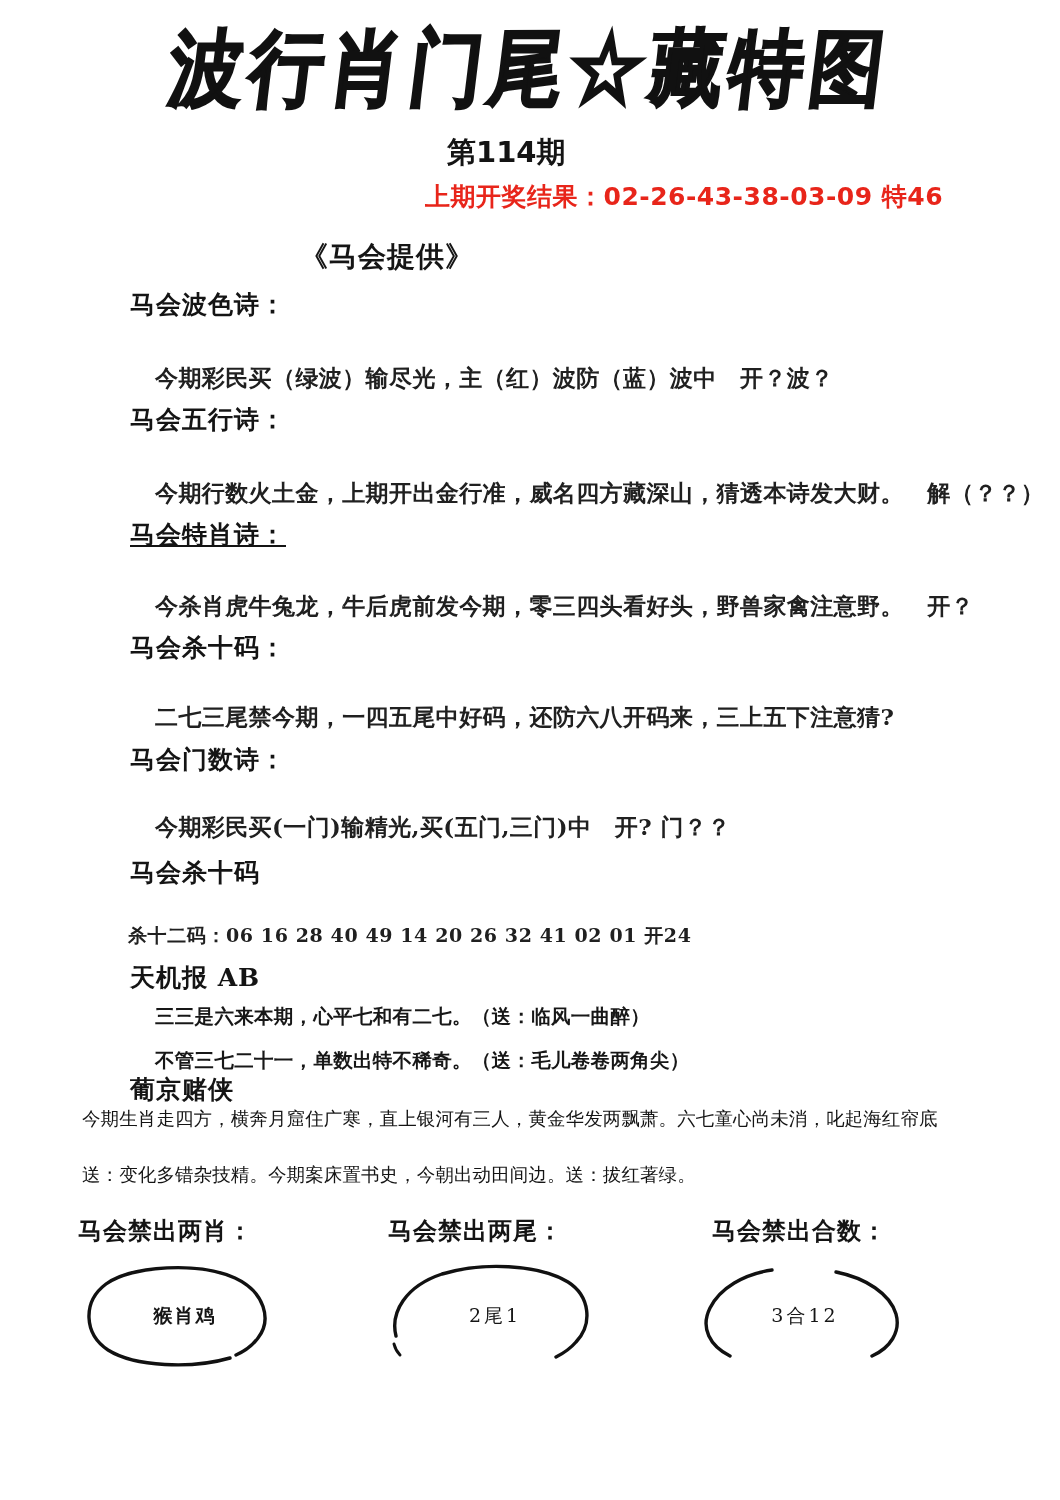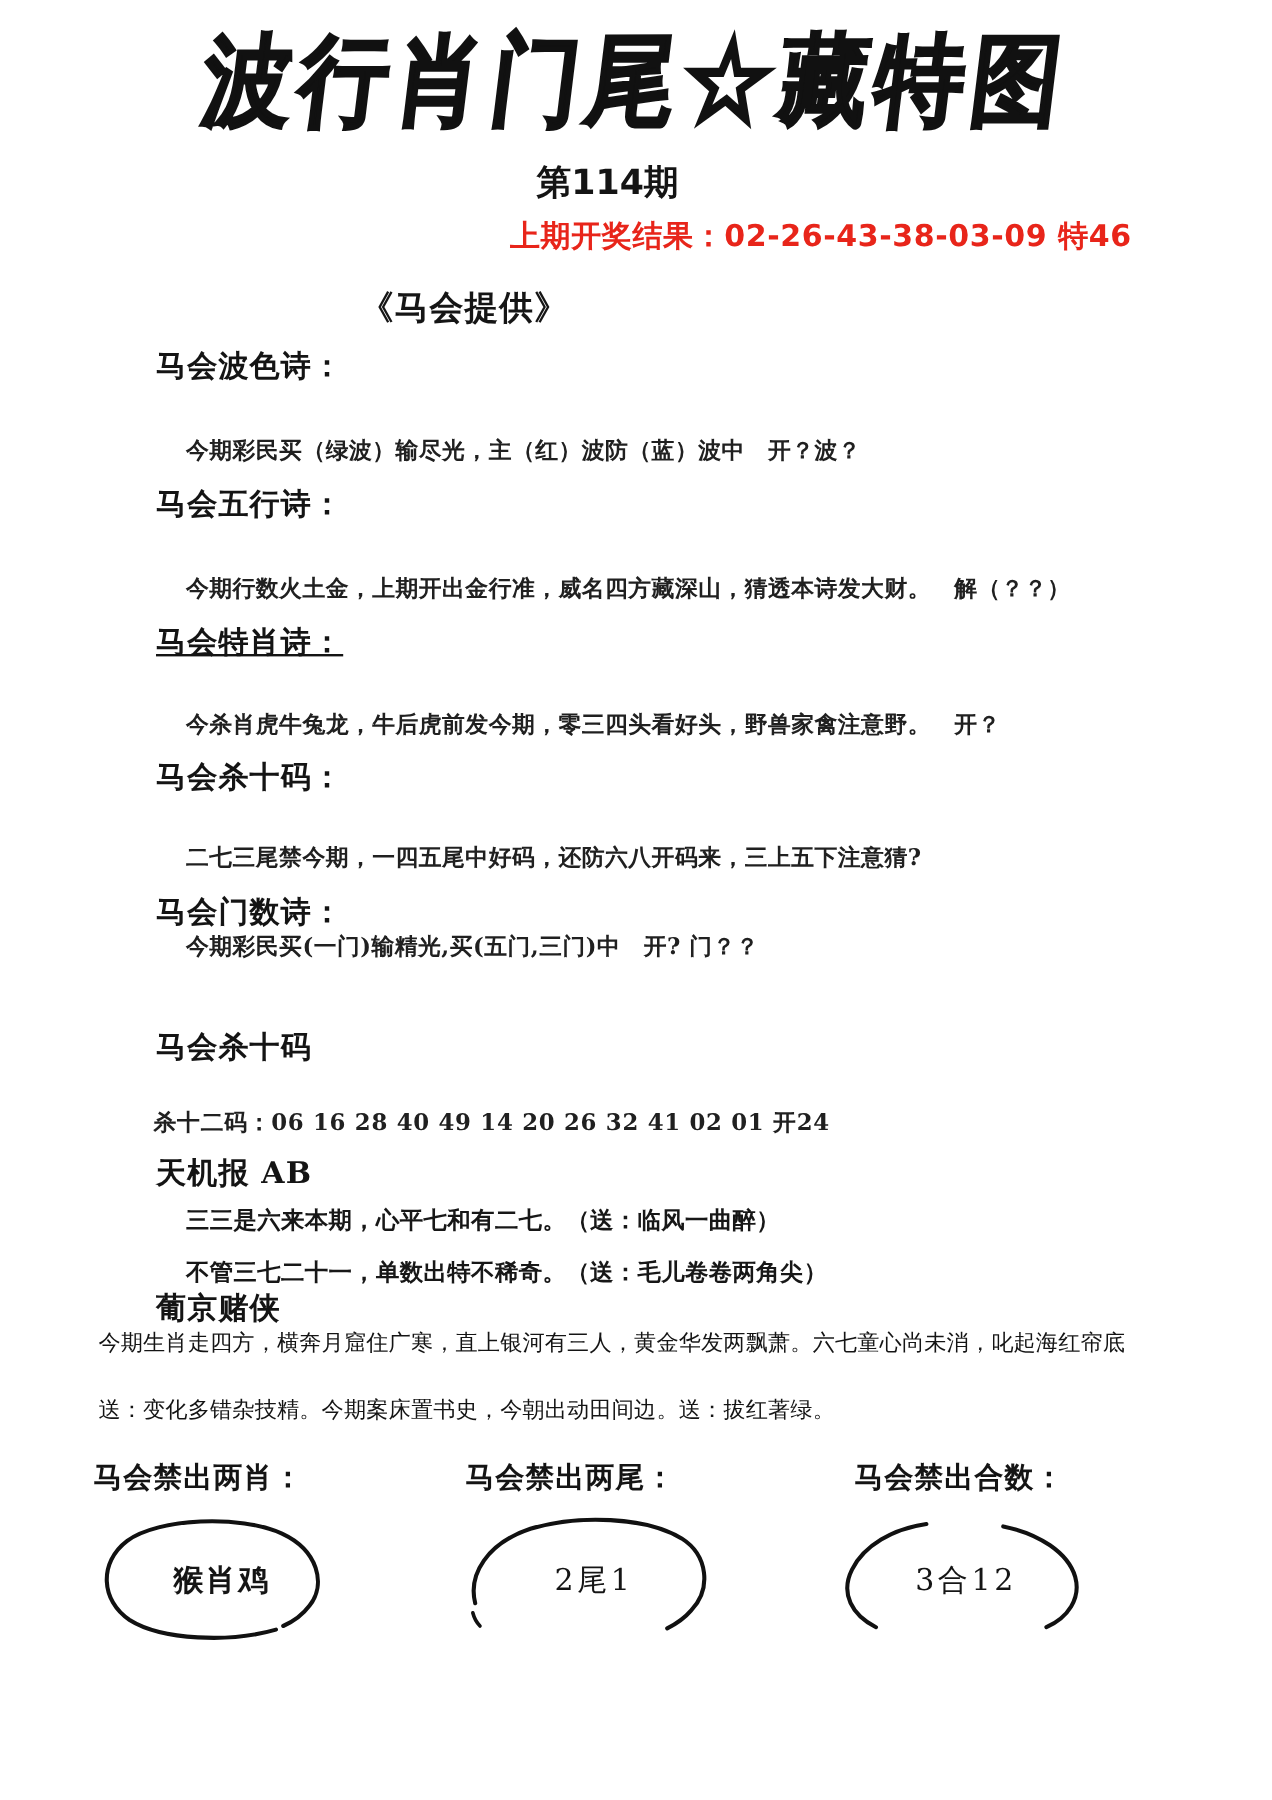--- a/index.html
+++ b/index.html
@@ -87,21 +87,21 @@
     font-weight: 700;
     color: #141414;
     letter-spacing: 1px;
     white-space: nowrap;
     margin-left: 48px;
   }
   .poem-line {
     position: absolute;
     left: 155px;
     font-family: "DejaVu Serif", "Liberation Serif", serif;
-    font-size: 19px;
+    font-size: 23px;
     font-weight: 700;
     color: #202020;
     letter-spacing: 0.4px;
     white-space: nowrap;
   }
   .kill-line {
     position: absolute;
     left: 128px;
     font-family: "DejaVu Serif", "Liberation Serif", serif;
     font-size: 19px;
@@ -164,21 +164,21 @@
   }
   .circle-label {
     position: absolute;
     top: 0; left: 0;
     width: 210px;
     height: 108px;
     display: flex;
     align-items: center;
     justify-content: center;
     font-family: "DejaVu Serif", "Liberation Serif", serif;
-    font-size: 25px;
+    font-size: 19px;
     font-weight: 400;
     color: #151515;
     letter-spacing: 3px;
   }
   .circle-label.zodiac { font-weight: 600; letter-spacing: 2px; }
 </style>
 </head>
 <body>
 
 <div class="page">
@@ -199,21 +199,21 @@
   <div class="section-head" style="top:403px;">马会五行诗：</div>
   <div class="poem-line" style="top:478px;">今期行数火土金，上期开出金行准，威名四方藏深山，猜透本诗发大财。　解（？？）</div>
 
   <div class="section-head" style="top:518px;text-decoration:underline;">马会特肖诗：</div>
   <div class="poem-line" style="top:591px;">今杀肖虎牛兔龙，牛后虎前发今期，零三四头看好头，野兽家禽注意野。　开？</div>
 
   <div class="section-head" style="top:631px;">马会杀十码：</div>
   <div class="poem-line" style="top:702px;">二七三尾禁今期，一四五尾中好码，还防六八开码来，三上五下注意猜?</div>
 
   <div class="section-head" style="top:743px;">马会门数诗：</div>
-  <div class="poem-line" style="top:776px;text-align:center;">今期彩民买(一门)输精光,买(五门,三门)中　开? 门？？</div>
+  <div class="poem-line" style="top:812px;text-align:center;">今期彩民买(一门)输精光,买(五门,三门)中　开? 门？？</div>
 
   <div class="section-head" style="top:856px;">马会杀十码</div>
   <div class="kill-line" style="top:923px;">杀十二码：06 16 28 40 49 14 20 26 32 41 02 01 开24</div>
 
   <div class="section-head" style="top:961px;">天机报 AB</div>
   <div class="ab-line" style="top:1003px;">三三是六来本期，心平七和有二七。（送：临风一曲醉）</div>
   <div class="ab-line" style="top:1031px;margin-top:16px;">不管三七二十一，单数出特不稀奇。（送：毛儿卷卷两角尖）</div>
 
   <div class="section-head" style="top:1073px;">葡京赌侠</div>
   <div class="para-line" style="top:1106px;">今期生肖走四方，横奔月窟住广寒，直上银河有三人，黄金华发两飘萧。六七童心尚未消，叱起海红帘底</div>

